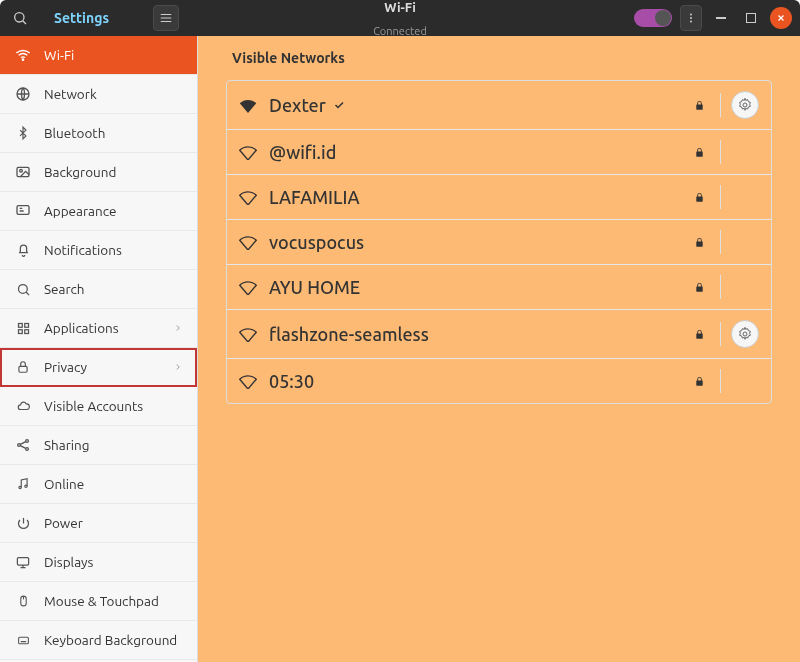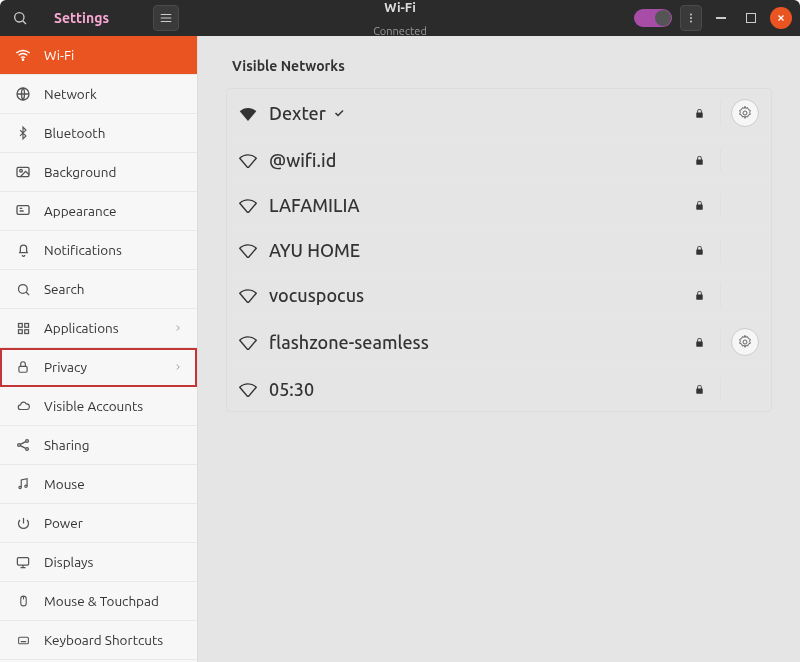--- a/index.html
+++ b/index.html
@@ -2,21 +2,21 @@
 <html><head>
 <meta charset="utf-8">
 <style>
 * { margin: 0; padding: 0; box-sizing: border-box; font-family: Ubuntu, "Segoe UI", Arial, sans-serif; }
 body { width: 800px; height: 662px; background: #f0f0f0; overflow: hidden; }
 .window { width: 800px; height: 662px; display: flex; flex-direction: column; background: #fff; }
 .titlebar { height: 36px; background: #2b2b2b; display: flex; align-items: center; position: relative; border-top-left-radius: 6px; border-top-right-radius: 6px; }
 .tb-left { display: flex; align-items: center; gap: 10px; padding-left: 8px; }
 .tb-icon-btn { width: 24px; height: 24px; display:flex; align-items:center; justify-content:center; color:#ccc; border-radius:3px; }
 .tb-menu-btn { width: 26px; height: 26px; display:flex; align-items:center; justify-content:center; color:#ccc; border-radius:4px; background:#3a3a3a; border:1px solid #4a4a4a; }
-.tb-title-left { color:#f9a8d4; font-weight:600; font-size:14px; margin-left:12px; }
+.tb-title-left { color:#7dd3fc; font-weight:600; font-size:14px; margin-left:12px; }
 .tb-center { position:absolute; left:50%; transform:translateX(-50%); text-align:center; color:#ccc; }
 .tb-center .title { font-weight:600; font-size:13px; color:#ddd; }
 .tb-center .sub { font-size:11px; color:#999;margin-top:11px; }
 .tb-right { margin-left:auto; display:flex; align-items:center; gap:8px; padding-right:8px; }
 .switch { width:38px; height:18px; background:#a74da8; border-radius:10px; position:relative; }
 .switch .knob { width:16px; height:16px; border-radius:50%; background:#555; position:absolute; top:1px; right:1px; }
 .win-btn { width:22px; height:22px; display:flex; align-items:center; justify-content:center; color:#ccc; border-radius:50%; }
 .win-close { background:#e95420; color:#fff; }
 .win-btn .min { width:10px; height:2px; background:#ccc; }
 .win-btn .max { width:10px; height:10px; border:1.5px solid #ccc; }
@@ -24,21 +24,21 @@
 
 .body { flex:1; display:flex; overflow:hidden; }
 .sidebar { width:198px; background:#f7f7f7; border-right:1px solid #dcdcdc; overflow-y:auto; }
 .sb-item { display:flex; align-items:center; gap:12px; padding:10px 14px; font-size:13.5px; color:#333; border-bottom:1px solid #e9e9e9; cursor:pointer; position:relative; }
 .sb-item.active { background:#e95420; color:#fff; }
 .sb-item.active svg { stroke:#fff; }
 .sb-item.highlight { outline:2px solid #c33636; outline-offset:-2px; }
 .sb-icon { width:18px; height:18px; display:flex; align-items:center; justify-content:center; color:inherit; flex-shrink:0; }
 .sb-chevron { margin-left:auto; color:#888; }
 
-.main { flex:1; padding:22px 28px; background:#e5e5e5; overflow:auto; }
+.main { flex:1; padding:14px 28px; background:#fdba74; overflow:auto; }
 .section-title { font-size:14px; font-weight:700; color:#333; margin-bottom:14px; margin-left:6px; }
 .net-list { border:1px solid #ddd; border-radius:4px; }
 .net-row { display:flex; align-items:center; padding:10px 12px; border-bottom:1px solid #e6e6e6; font-size:18px; color:#333; }
 .net-row:last-child { border-bottom:none; }
 .net-signal { width:18px; height:18px; display:flex; align-items:center; justify-content:center; margin-right:12px; }
 .net-name { flex:1; display:flex; align-items:center; gap:6px; font-weight:500; }
 .net-lock { width:14px; height:14px; display:flex; align-items:center; justify-content:center; color:#333; margin-right:8px; }
 .net-settings { width:28px; height:28px; display:flex; align-items:center; justify-content:center; border:1px solid #ccc; border-radius:50%; background:#f6f6f6; margin-left:6px; }
 .net-settings-spacer { width:34px; }
 .net-divider { width:1px; height:24px; background:#e0e0e0; margin:0 4px 0 6px; }
@@ -210,21 +210,21 @@
           <span>Sharing</span>
         </div>
         <div class="sb-item">
           <span class="sb-icon">
             <svg width="14" height="16" viewBox="0 0 24 24" fill="none" stroke="#555" stroke-width="2">
               <path d="M9 18V5l10-2v13"></path>
               <circle cx="7" cy="18" r="2"></circle>
               <circle cx="17" cy="16" r="2"></circle>
             </svg>
           </span>
-          <span>Mouse</span>
+          <span>Online</span>
         </div>
         <div class="sb-item">
           <span class="sb-icon">
             <svg width="15" height="15" viewBox="0 0 24 24" fill="none" stroke="#555" stroke-width="2">
               <path d="M12 3v9"></path>
               <path d="M6.3 6.3a8 8 0 1011.4 0"></path>
             </svg>
           </span>
           <span>Power</span>
         </div>
@@ -246,21 +246,21 @@
           </span>
           <span>Mouse &amp; Touchpad</span>
         </div>
         <div class="sb-item">
           <span class="sb-icon">
             <svg width="17" height="13" viewBox="0 0 24 24" fill="none" stroke="#555" stroke-width="2">
               <rect x="3" y="6" width="18" height="12" rx="2"></rect>
               <path d="M7 10h.01M11 10h.01M15 10h.01M7 14h10"></path>
             </svg>
           </span>
-          <span>Keyboard Shortcuts</span>
+          <span>Keyboard Background</span>
         </div>
         <div class="sb-item"></div>
       </div>
     <div class="main">
       <div class="section-title">Visible Networks</div>
       <div class="net-list" id="netlist">
           <div class="net-row">
             <span class="net-signal">
               <svg width="18" height="15" viewBox="0 0 24 20" fill="#333">
                 <path d="M12 20L1 7c6-6 16-6 22 0L12 20z"></path>
@@ -313,36 +313,36 @@
             </span>
             <span class="net-divider"></span>
             <span class="net-settings-spacer"></span>
           </div>
           <div class="net-row">
             <span class="net-signal">
               <svg width="18" height="15" viewBox="0 0 24 20" fill="none">
                 <path d="M12 20L1 7c6-6 16-6 22 0L12 20z" stroke="#333" stroke-width="1.8" fill="none"></path>
               </svg>
             </span>
+            <span class="net-name">vocuspocus</span>
+            <span class="net-lock">
+              <svg width="11" height="13" viewBox="0 0 24 24" fill="#333">
+                <path d="M7 10V7a5 5 0 1110 0v3h1a1 1 0 011 1v9a1 1 0 01-1 1H6a1 1 0 01-1-1v-9a1 1 0 011-1h1zm2 0h6V7a3 3 0 10-6 0v3z"></path>
+              </svg>
+            </span>
+            <span class="net-divider"></span>
+            <span class="net-settings-spacer"></span>
+          </div>
+          <div class="net-row">
+            <span class="net-signal">
+              <svg width="18" height="15" viewBox="0 0 24 20" fill="none">
+                <path d="M12 20L1 7c6-6 16-6 22 0L12 20z" stroke="#333" stroke-width="1.8" fill="none"></path>
+              </svg>
+            </span>
             <span class="net-name">AYU HOME</span>
-            <span class="net-lock">
-              <svg width="11" height="13" viewBox="0 0 24 24" fill="#333">
-                <path d="M7 10V7a5 5 0 1110 0v3h1a1 1 0 011 1v9a1 1 0 01-1 1H6a1 1 0 01-1-1v-9a1 1 0 011-1h1zm2 0h6V7a3 3 0 10-6 0v3z"></path>
-              </svg>
-            </span>
-            <span class="net-divider"></span>
-            <span class="net-settings-spacer"></span>
-          </div>
-          <div class="net-row">
-            <span class="net-signal">
-              <svg width="18" height="15" viewBox="0 0 24 20" fill="none">
-                <path d="M12 20L1 7c6-6 16-6 22 0L12 20z" stroke="#333" stroke-width="1.8" fill="none"></path>
-              </svg>
-            </span>
-            <span class="net-name">vocuspocus</span>
             <span class="net-lock">
               <svg width="11" height="13" viewBox="0 0 24 24" fill="#333">
                 <path d="M7 10V7a5 5 0 1110 0v3h1a1 1 0 011 1v9a1 1 0 01-1 1H6a1 1 0 01-1-1v-9a1 1 0 011-1h1zm2 0h6V7a3 3 0 10-6 0v3z"></path>
               </svg>
             </span>
             <span class="net-divider"></span>
             <span class="net-settings-spacer"></span>
           </div>
           <div class="net-row">
             <span class="net-signal">

